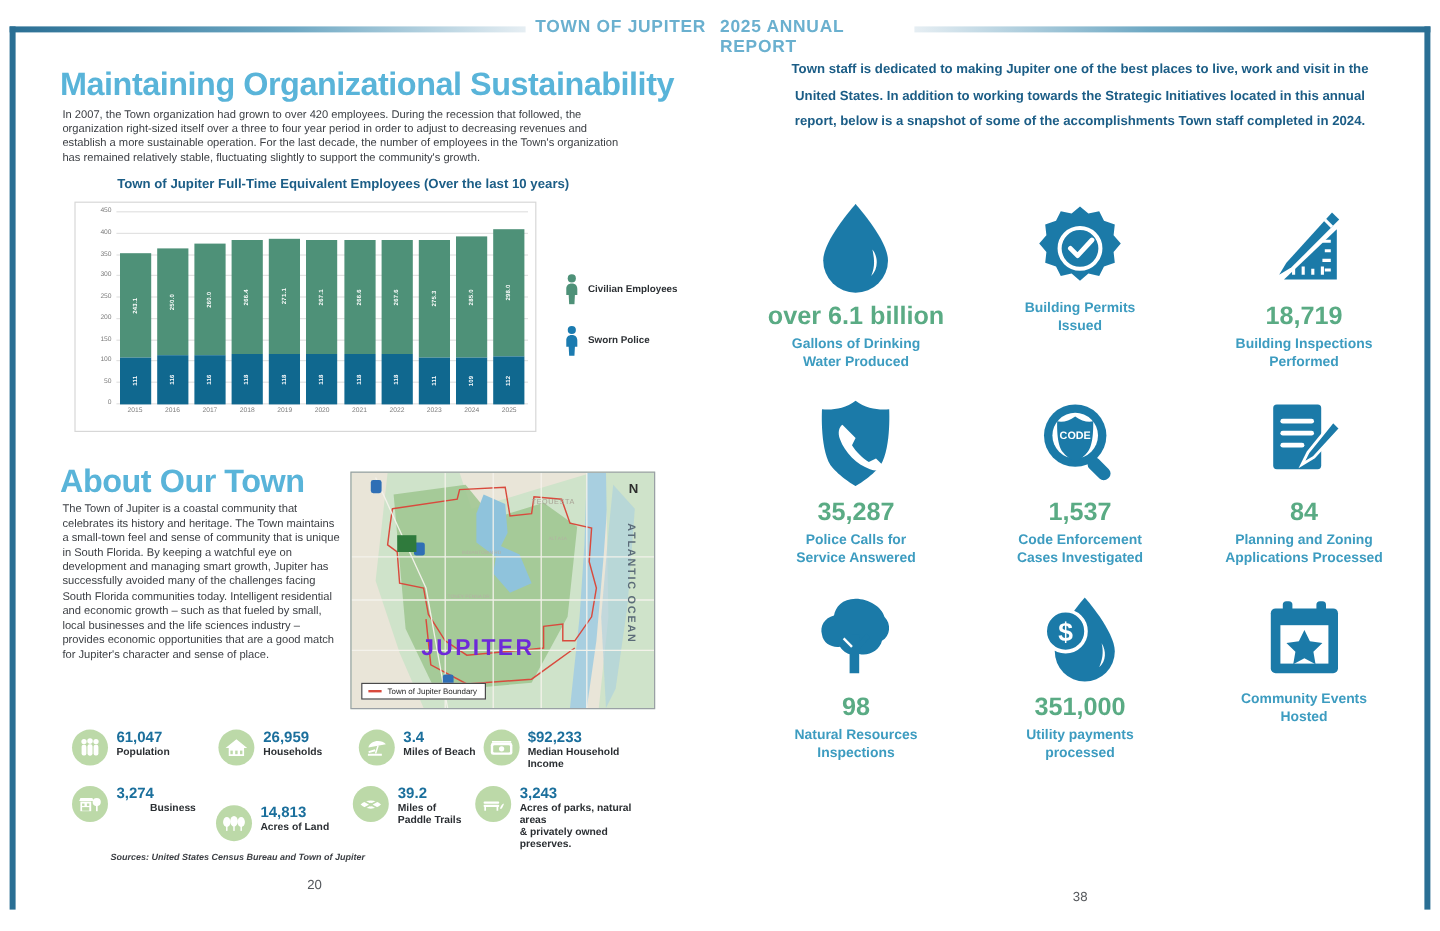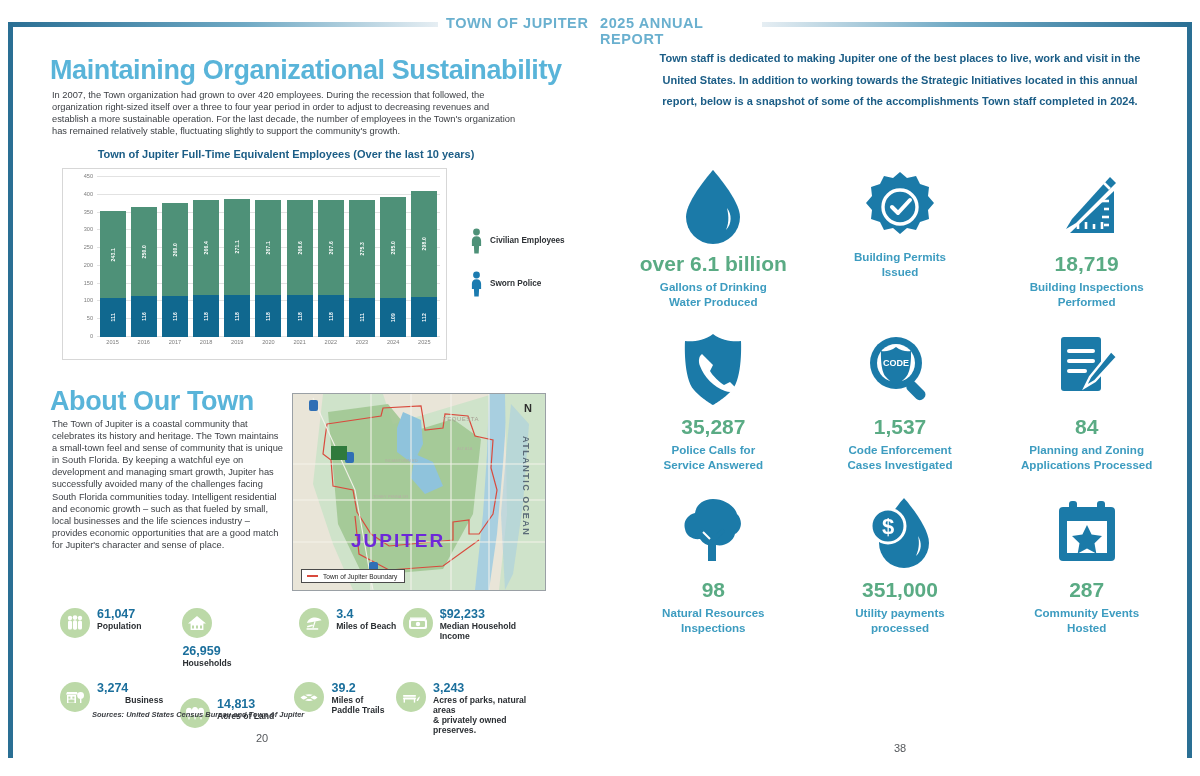--- a/index.html
+++ b/index.html
@@ -367,21 +367,21 @@
                   <circle cx="14" cy="3" r="2.2"></circle>
                   <rect x="12" y="5.6" width="4" height="9" rx="1.6"></rect>
                 </g>
               </svg>
             </div>
             <div>
               <div class="qnum">61,047</div>
               <div class="qlabel" style="white-space: pre-line;">Population</div>
             </div>
           </div>
-          <div class="qcell" style="width: 124px; flex-direction: column;">
+          <div class="qcell" style="width: 124px;">
             <div class="qcirc">
               <svg width="20" height="16" viewBox="0 0 20 16">
                 <g fill="#fff">
                   <path d="M10 1 L19 8.4 H16.4 V15 H3.6 V8.4 H1 Z"></path>
                 </g>
                 <g fill="#bcd9a8">
                   <rect x="5" y="10.5" width="2" height="3"></rect>
                   <rect x="9" y="10.5" width="2" height="3"></rect>
                   <rect x="13" y="10.5" width="2" height="3"></rect>
                 </g>
@@ -632,20 +632,19 @@
       <div class="stat">
         <div class="stat-icon">
           <svg width="68" height="72" viewBox="0 0 68 72">
             <rect x="16" y="4" width="8" height="12" rx="3" fill="#1b7aa8"></rect>
             <rect x="44" y="4" width="8" height="12" rx="3" fill="#1b7aa8"></rect>
             <rect x="6" y="10" width="56" height="54" rx="4" fill="#1b7aa8"></rect>
             <rect x="14" y="24" width="40" height="32" fill="#fff"></rect>
             <path d="M34 28 l4.6 9.4 10.4 1.5 -7.5 7.3 1.8 10.3 -9.3 -4.9 -9.3 4.9 1.8 -10.3 -7.5 -7.3 10.4 -1.5z" fill="#1b7aa8"></path>
           </svg>
         </div>
-        <div class="stat-num">287</div>
         <div class="stat-lbl" style="white-space: pre-line;">Community Events
 Hosted</div>
       </div>
     </div>
   <div class="pagenum" style="left:894px;top:742px;">38</div>
 
 </div>
 
 </body></html>

